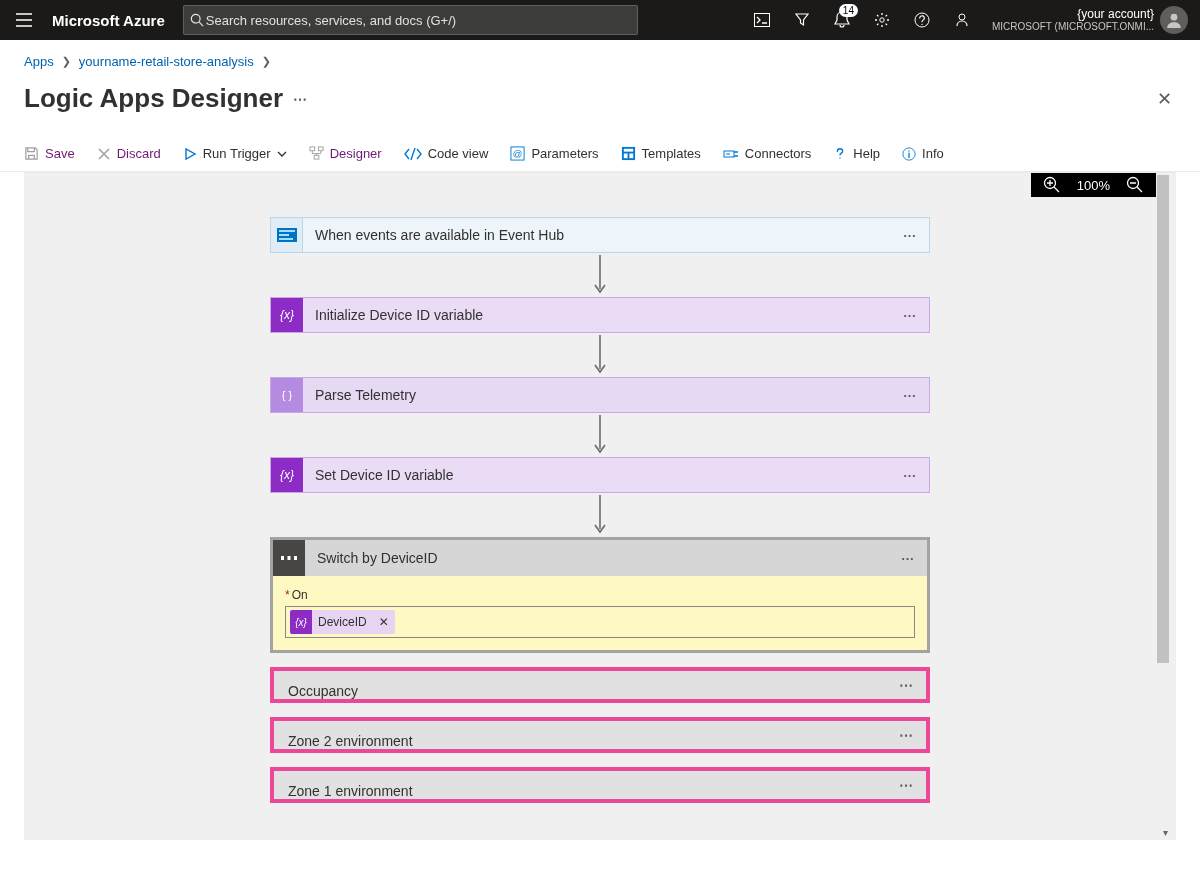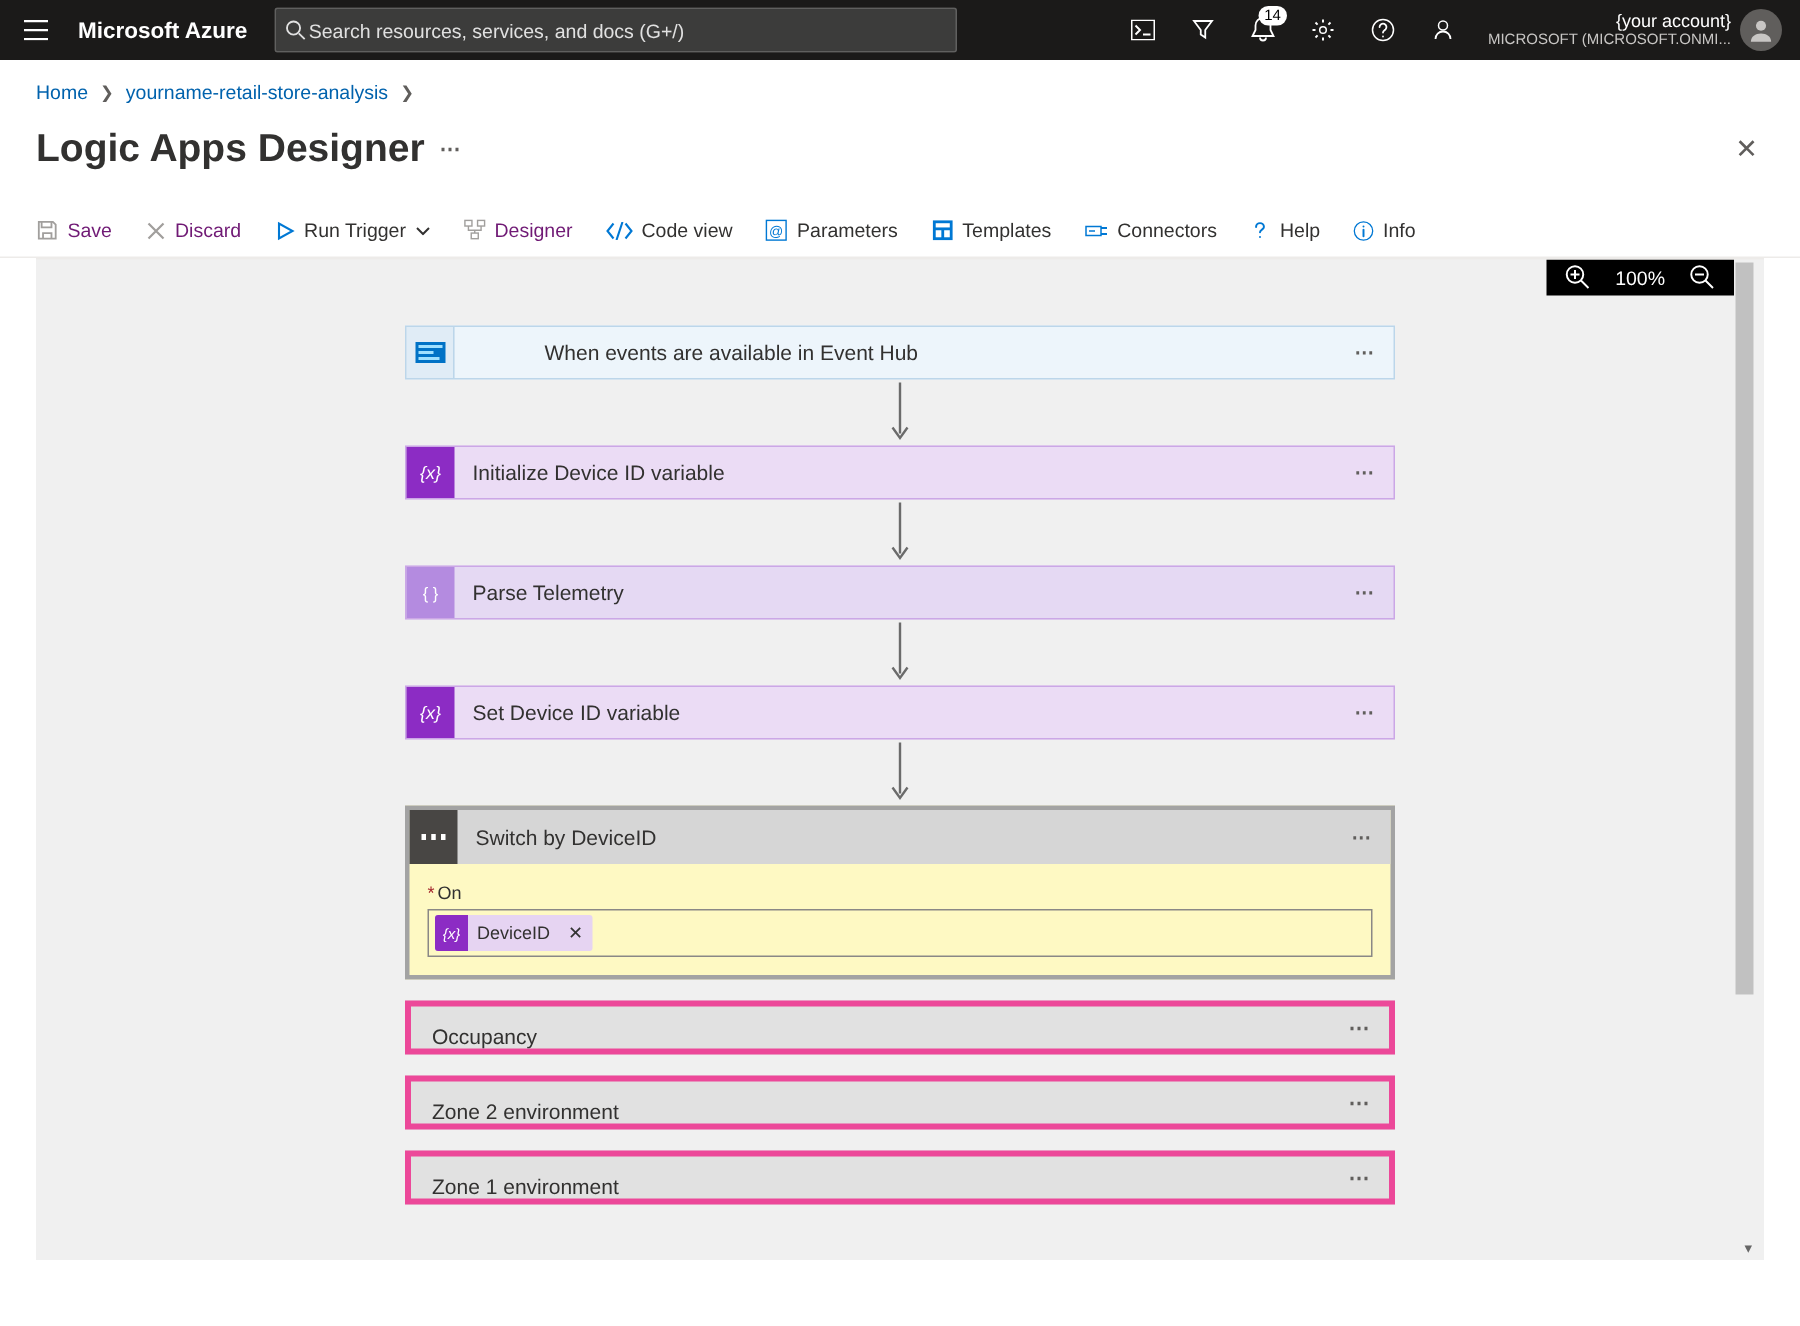--- a/index.html
+++ b/index.html
@@ -101,21 +101,21 @@
 
   .flow { position:absolute; left:50%; transform:translateX(-50%); top:44px; width:660px;}
   .node {
     display:flex; align-items:center; height:36px;
     border:1px solid var(--node-border); background:#fff;
     position:relative;
   }
   .node .ico { width:32px; height:100%; display:flex; align-items:center; justify-content:center; border-right:1px solid #d8d8d8;}
   .node .label { padding-left:12px; font-size:14px; flex:1; }
   .node .dots { position:absolute; right:12px; top:50%; transform:translateY(-50%); letter-spacing:1px; color:#605e5c; font-weight:bold; cursor:pointer;}
-  .node.trigger { background:#edf5fb; border-color:#bcd6ea;gap:48px; }
+  .node.trigger { background:#edf5fb; border-color:#bcd6ea; }
   .node.trigger .ico { border-right:1px solid #bcd6ea; background:#bcd6ea44;}
   .node.purple { background:var(--purple-light); border-color:#cba7e6; }
   .node.purple .ico { background:var(--purple-dark); border-right:0; }
   .node.purple-light { background:#e5d9f3; border-color:#cba7e6; }
   .node.purple-light .ico { background:#b48be0; border-right:0;}
   .arrow { display:flex; justify-content:center; height:44px; align-items:flex-start;}
   .arrow svg { display:block;}
 
   .switch {
     border:3px solid #a3a3a3; background:#fef9c3;
@@ -211,21 +211,21 @@
   <div class="avatar">
     <svg width="18" height="18" viewBox="0 0 16 16">
         <circle cx="8" cy="5.5" r="3"></circle>
         <path d="M2 15c0-3.3 2.7-5 6-5s6 1.7 6 5z"></path>
       </svg>
   </div>
 </div>
 
 <div class="page-head">
   <div class="breadcrumb">
-    <a>Home</a>
+    <a>Apps</a>
     <span class="chev">❯</span>
     <a>yourname-retail-store-analysis</a>
     <span class="chev">❯</span>
   </div>
   <div class="title-row">
     <div style="display:flex;align-items:center;">
       <h1>Logic Apps Designer</h1>
       <span class="title-dots">⋯</span>
     </div>
     <div class="close-x">✕</div>

